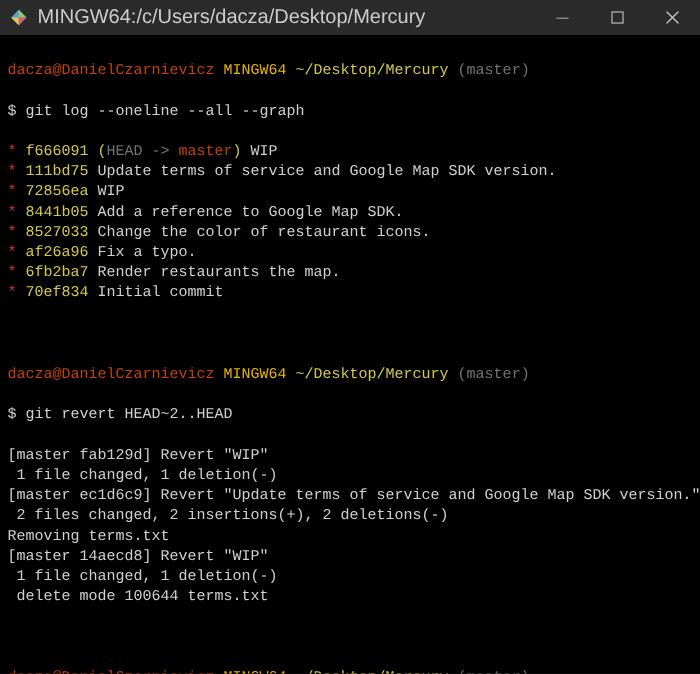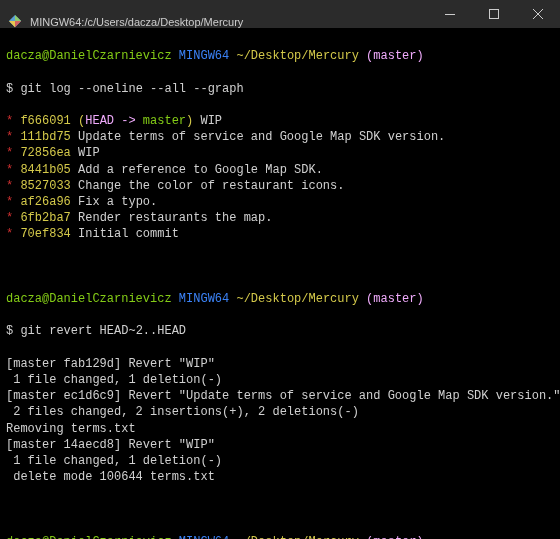--- a/index.html
+++ b/index.html
@@ -9,25 +9,25 @@
     font-size: 12px;
     color: #c0c0c0;
     width: 560px;
     height: 539px;
     overflow: hidden;
   }
   .titlebar {
     background: #2b2b2b;
     height: 28px;
     display: flex;
-    align-items: flex-end;
+    align-items: center;
     padding-left: 8px;
     color: #cccccc;
     font-family: 'Segoe UI', sans-serif;
-    font-size: 11px;
+    font-size: 16px;
   }
   .titlebar .icon { width:14px; height:14px; margin-right:8px; }
   .titlebar .title { flex:1; }
   .winbtn {
     width: 44px;
     height: 28px;
     display:flex;
     align-items:center;
     justify-content:center;
     color:#ccc;
@@ -35,24 +35,24 @@
   }
   .terminal {
     padding: 4px 6px;
     line-height: 1.35;
     background: #000;
     height: calc(539px - 28px);
     overflow: hidden;
     white-space: pre;
   }
   .line { display:block; }
-  .green { color:#84cc16; }
-  .magenta { color:#3b82f6; }
+  .green { color:#c2410c; }
+  .magenta { color:#eab308; }
   .yellow { color:#d4c94a;margin-top:28px; }
-  .cyan { color:#f0abfc; }
+  .cyan { color:#737373; }
   .white { color:#d0d0d0; }
   .red { color:#d03030; }
   .prompt-dollar { color:#d0d0d0; }
 </style>
 </head>
 <body>
 
 <div class="titlebar">
   <svg class="icon" viewBox="0 0 16 16">
     <polygon points="8,1 15,8 8,15 1,8" fill="#5a9fd4"></polygon>

